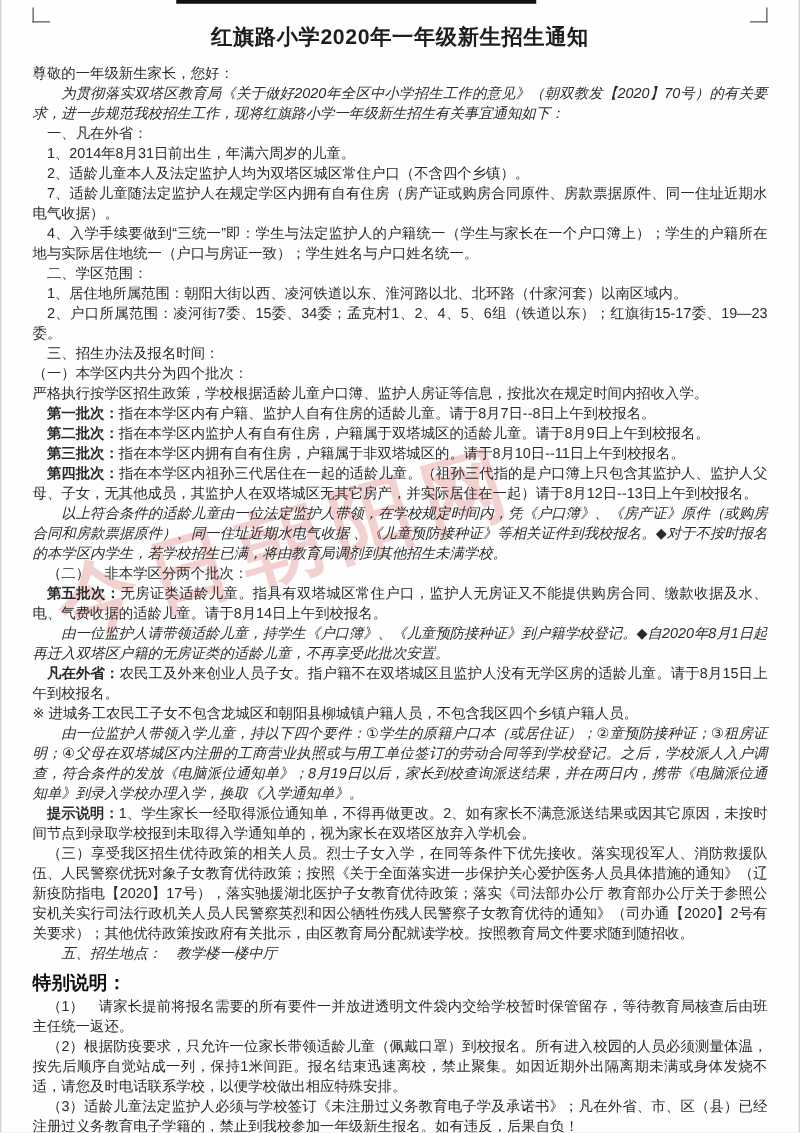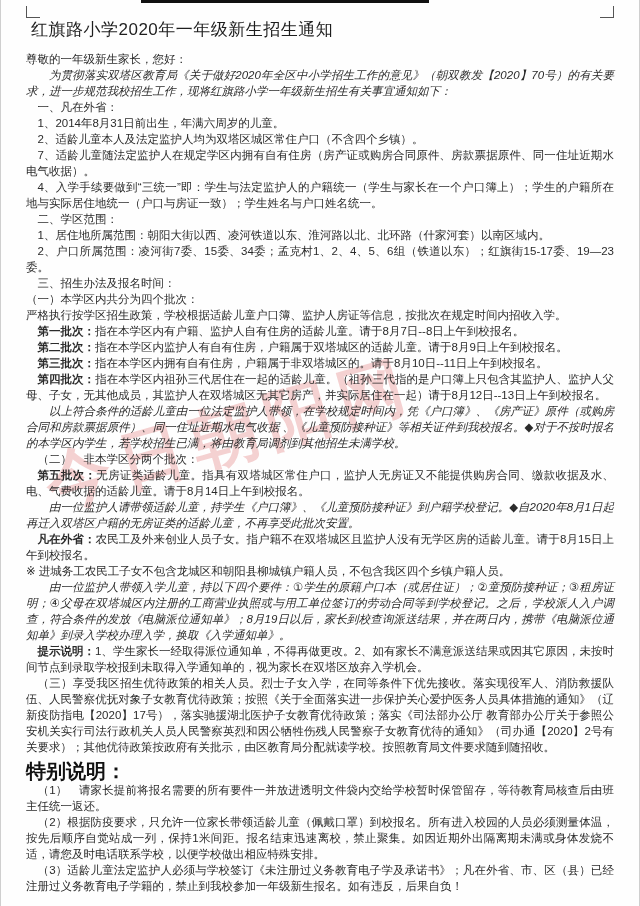--- a/index.html
+++ b/index.html
@@ -17,37 +17,37 @@
   }
   .top-bar{
     position:absolute;top:0;left:140px;width:288px;height:3px;
     background:#111;
   }
   .crop-mark{position:absolute;top:6px;width:13px;height:11px;}
   .crop-left{left:25px;border-left:1.5px solid #555;border-bottom:1.5px solid #555;}
   .crop-right{right:25px;border-right:1.5px solid #555;border-bottom:1.5px solid #555;}
   .title{
     margin:18px 30px 10px 30px;
-    text-align:left;
-    font-size:17px;font-weight:normal;color:#1d1d1d;
+    text-align:center;
+    font-size:17px;font-weight:bold;color:#1d1d1d;
     letter-spacing:.5px;
   }
   .content{
     position:relative;
     padding:0 25px;
     font-size:11.5px;
     line-height:16px;
     text-align:justify;
     z-index:2;
   }
   .content p{margin:0;}
   .ind1{text-indent:1em;}
   .ind2{text-indent:2em;font-style:italic;}
   .special-heading{
-    font-size:20px;font-weight:bold;color:#111;
+    font-size:15px;font-weight:bold;color:#111;
     margin-top:8px !important;margin-bottom:3px !important;
   }
   .watermark{
     position:absolute;
     left:35px;top:365px;
     width:560px;
     font-size:66px;font-weight:bold;
     letter-spacing:10px;
     color:rgba(217,82,82,0.26);
     transform:rotate(-16deg);
@@ -89,19 +89,20 @@
       <p class="ind1"><b>第四批次：</b>指在本学区内祖孙三代居住在一起的适龄儿童。（祖孙三代指的是户口簿上只包含其监护人、监护人父母、子女，无其他成员，其监护人在双塔城区无其它房产，并实际居住在一起）请于8月12日--13日上午到校报名。</p>
       <p class="ind2">以上符合条件的适龄儿童由一位法定监护人带领，在学校规定时间内，凭《户口簿》、《房产证》原件（或购房合同和房款票据原件）、同一住址近期水电气收据 、《儿童预防接种证》等相关证件到我校报名。◆对于不按时报名的本学区内学生，若学校招生已满，将由教育局调剂到其他招生未满学校。</p>
       <p class="ind1">（二）　非本学区分两个批次：</p>
       <p class="ind1"><b>第五批次：</b>无房证类适龄儿童。指具有双塔城区常住户口，监护人无房证又不能提供购房合同、缴款收据及水、电、气费收据的适龄儿童。请于8月14日上午到校报名。</p>
       <p class="ind2">由一位监护人请带领适龄儿童，持学生《户口簿》、《儿童预防接种证》到户籍学校登记。◆自2020年8月1日起再迁入双塔区户籍的无房证类的适龄儿童，不再享受此批次安置。</p>
       <p class="ind1"><b>凡在外省：</b>农民工及外来创业人员子女。指户籍不在双塔城区且监护人没有无学区房的适龄儿童。请于8月15日上午到校报名。</p>
       <p class="">※ 进城务工农民工子女不包含龙城区和朝阳县柳城镇户籍人员，不包含我区四个乡镇户籍人员。</p>
       <p class="ind2">由一位监护人带领入学儿童，持以下四个要件：①学生的原籍户口本（或居住证）；②童预防接种证；③租房证明；④父母在双塔城区内注册的工商营业执照或与用工单位签订的劳动合同等到学校登记。之后，学校派人入户调查，符合条件的发放《电脑派位通知单》；8月19日以后，家长到校查询派送结果，并在两日内，携带《电脑派位通知单》到录入学校办理入学，换取《入学通知单》。</p>
       <p class="ind1"><b>提示说明：</b>1、学生家长一经取得派位通知单，不得再做更改。2、如有家长不满意派送结果或因其它原因，未按时间节点到录取学校报到未取得入学通知单的，视为家长在双塔区放弃入学机会。</p>
       <p class="ind1">（三）享受我区招生优待政策的相关人员。烈士子女入学，在同等条件下优先接收。落实现役军人、消防救援队伍、人民警察优抚对象子女教育优待政策；按照《关于全面落实进一步保护关心爱护医务人员具体措施的通知》（辽新疫防指电【2020】17号），落实驰援湖北医护子女教育优待政策；落实《司法部办公厅 教育部办公厅关于参照公安机关实行司法行政机关人员人民警察英烈和因公牺牲伤残人民警察子女教育优待的通知》（司办通【2020】2号有关要求）；其他优待政策按政府有关批示，由区教育局分配就读学校。按照教育局文件要求随到随招收。</p>
+      <p class="ind2">五、招生地点：　教学楼一楼中厅</p>
       <p class=" special-heading">特别说明：</p>
       <p class="ind1">（1）　请家长提前将报名需要的所有要件一并放进透明文件袋内交给学校暂时保管留存，等待教育局核查后由班主任统一返还。</p>
       <p class="ind1">（2）根据防疫要求，只允许一位家长带领适龄儿童（佩戴口罩）到校报名。所有进入校园的人员必须测量体温，按先后顺序自觉站成一列，保持1米间距。报名结束迅速离校，禁止聚集。如因近期外出隔离期未满或身体发烧不适，请您及时电话联系学校，以便学校做出相应特殊安排。</p>
       <p class="ind1">（3）适龄儿童法定监护人必须与学校签订《未注册过义务教育电子学及承诺书》；凡在外省、市、区（县）已经注册过义务教育电子学籍的，禁止到我校参加一年级新生报名。如有违反，后果自负！</p>
     </div>
 
 </div>
 
 </body></html>

